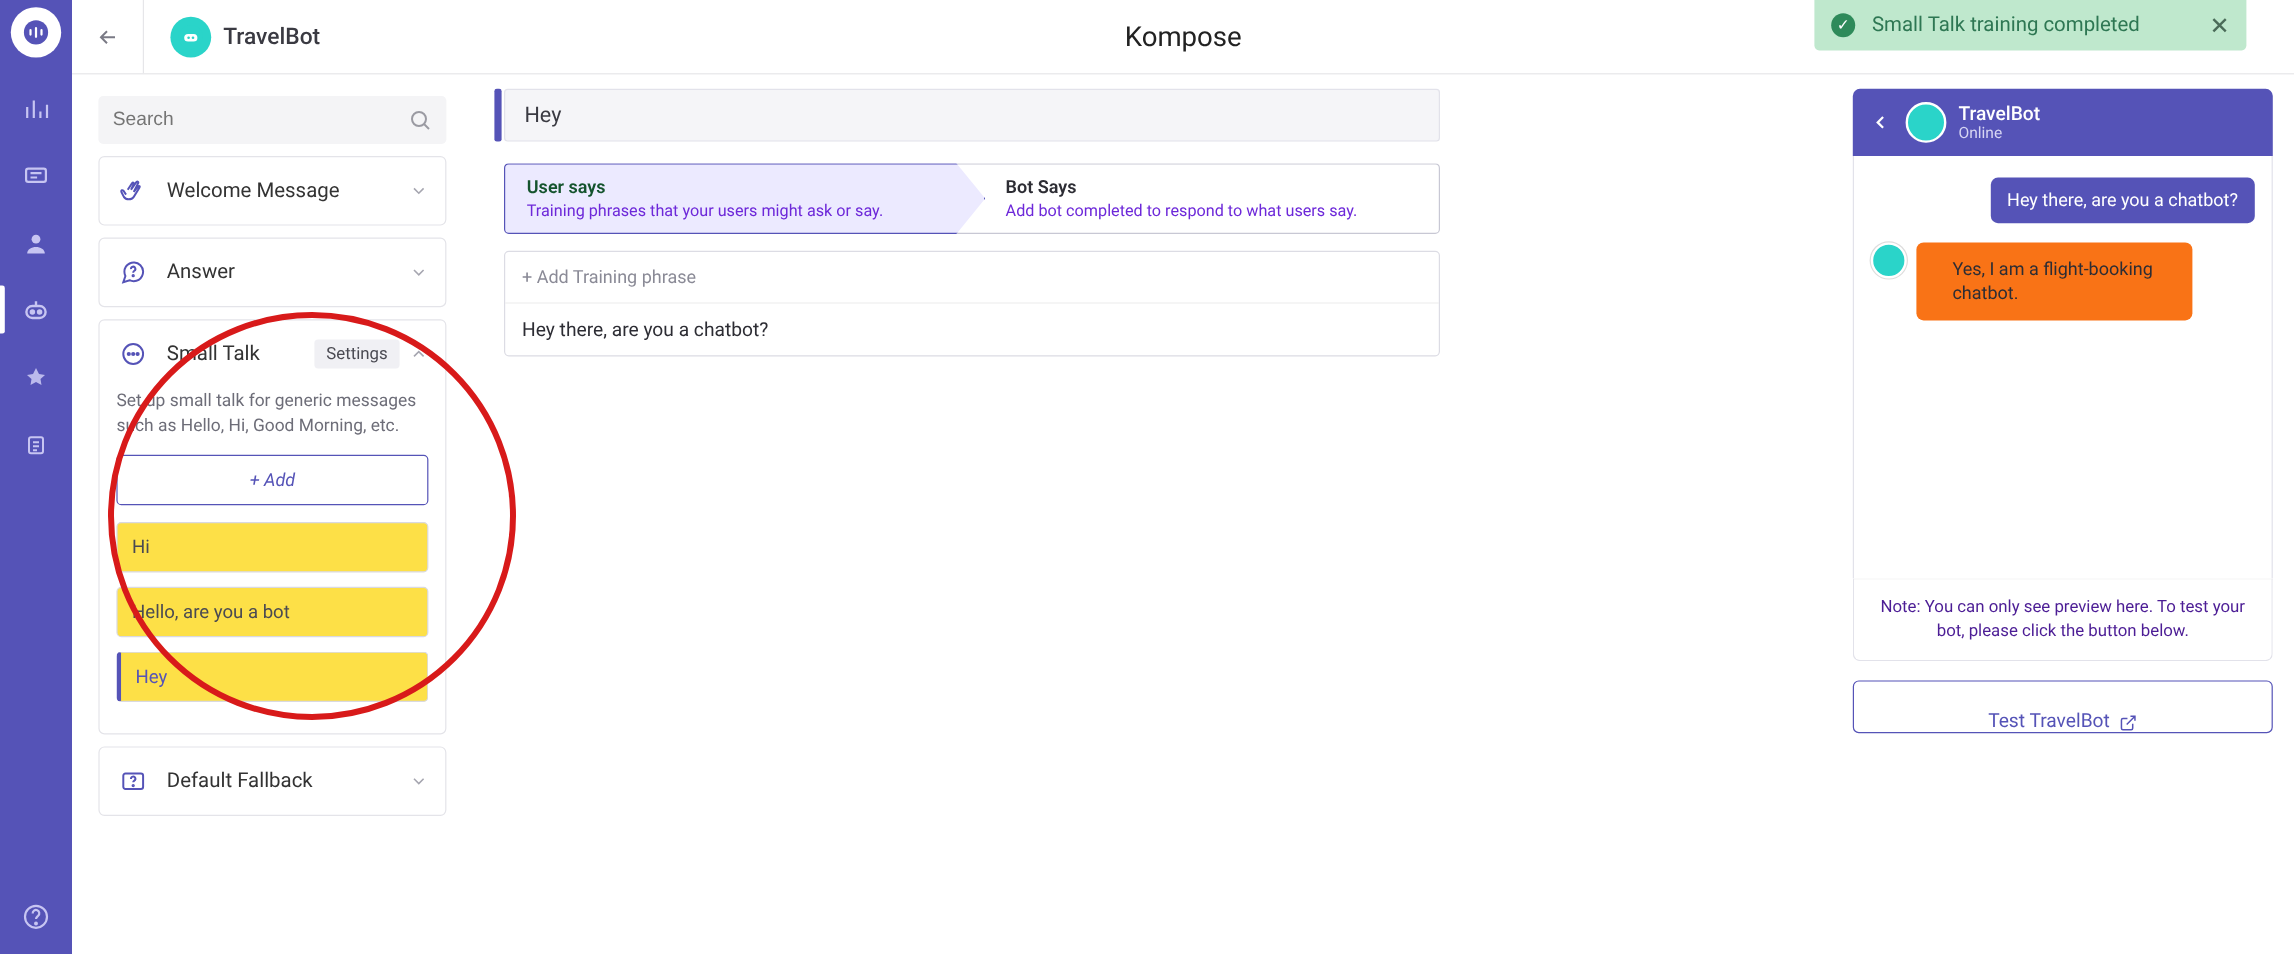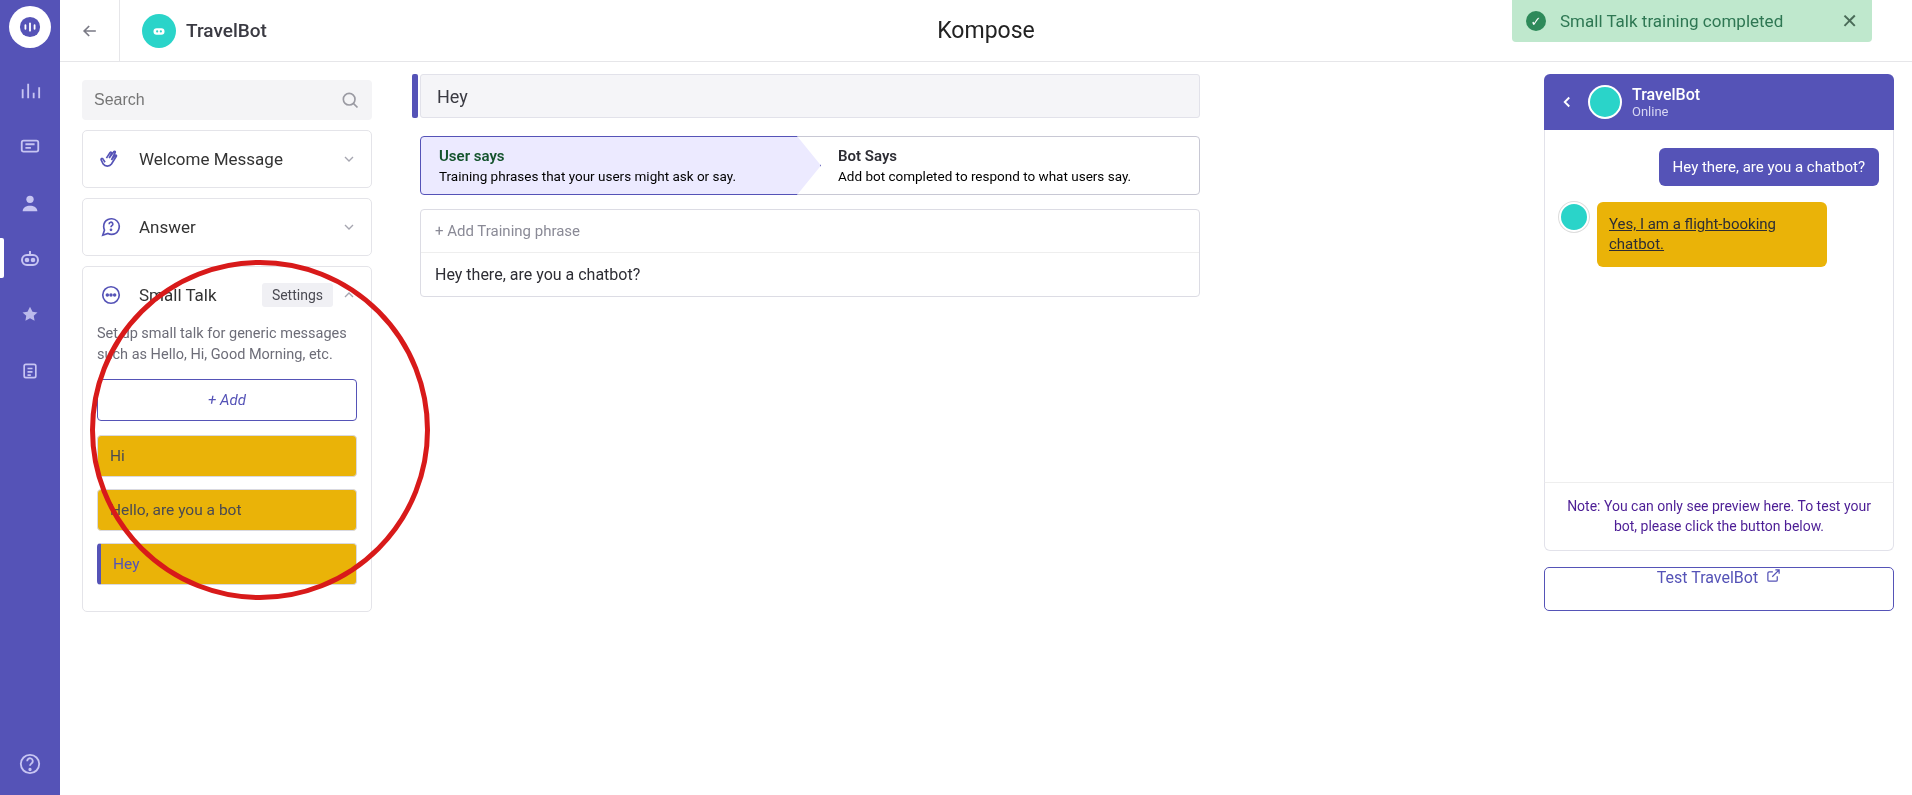--- a/index.html
+++ b/index.html
@@ -200,21 +200,21 @@
   width:100%;
   height:42px;
   border:1px solid #d9d9e0;
   border-radius:4px;
   display:flex;
   align-items:center;
   padding:0 12px;
   font-size:15.5px;
   color:#4a4a52;
   margin-bottom:12px;
-  background:#eab308;
+  background:#fde047;
 }
 .talk-item.selected {
   border-left:4px solid #5553b7;
   color:#5553b7;
 }
 
 
 .red-circle {
   position:absolute;
   left:90px;
@@ -276,21 +276,21 @@
 .step.second {
   border-top-right-radius:4px;
   border-bottom-right-radius:4px;
   margin-left:-24px;
   padding-left:40px;
   clip-path: polygon(0 0, 100% 0, 100% 100%, 0 100%, 24px 50%);
 }
 .step-title { font-size:15px; font-weight:600; }
 .step.first .step-title { color:#14532d; }
 .step.second .step-title { color:#2d2d34; }
-.step-desc { font-size:13.5px; color:#000000; margin-top:3px; }
+.step-desc { font-size:13.5px; color:#6d28d9; margin-top:3px; }
 
 .phrase-box {
   border:1px solid #dcdce4;
   border-radius:4px;
   background:#fff;
 }
 .add-phrase {
   color:#8a8a96;
   font-size:15px;
   padding:12px 14px;
@@ -349,28 +349,27 @@
 .msg-left-wrap { clear:both; display:flex; align-items:flex-start; }
 .msg-left-avatar {
   width:30px;height:30px;border-radius:50%;
   background:#2ad4c9;
   margin-right:8px;
   flex-shrink:0;
   border:2px solid #fff;
   box-shadow:0 0 0 1px #ddd;
 }
 .msg-left {
-  background:#eab308;
+  background:#f97316;
   color:#2d2d34;
   font-size:15px;
   border-radius:6px;
-  padding:12px 12px;
+  padding:12px 30px;
   max-width:230px;
   line-height:1.35;
-  text-decoration:underline;
 }
 
 .preview-note {
   border:1px solid #e2e2ea;
   border-top:1px solid #eee;
   border-radius:0 0 6px 6px;
   padding:14px 16px;
   font-size:14px;
   color:#4c1d95;
   text-align:center;
@@ -379,21 +378,21 @@
 
 .test-btn {
   margin-top:16px;
   width:100%;
   height:44px;
   border:1.5px solid #5553b7;
   color:#5553b7;
   background:#fff;
   border-radius:5px;
   font-size:16px;
-  display:flex;align-items:flex-start;justify-content:center;
+  display:flex;align-items:flex-end;justify-content:center;
   gap:8px;
 }
 
 svg { display:block; }
 </style>
 </head>
 <body>
 
 <div class="vnav">
   <div class="logo">
@@ -537,20 +536,37 @@
     </div>
     <div class="card-body">
       <div class="card-desc">Set up small talk for generic messages such as Hello, Hi, Good Morning, etc.</div>
       <div class="add-btn">+ Add</div>
       <div class="talk-item">Hi</div>
       <div class="talk-item">Hello, are you a bot</div>
       <div class="talk-item selected">Hey</div>
     </div>
   </div>
 
+  <div class="card">
+    <div class="card-head">
+      <span class="ic">
+        <svg width="22" height="22" viewBox="0 0 24 24" fill="none" stroke="currentColor" stroke-width="1.8">
+            <rect x="3" y="5" width="18" height="14" rx="2"></rect>
+            <path d="M10 10a2 2 0 113 1.5c-.7.5-1 1-1 1.5"></path>
+            <circle cx="12" cy="16" r="0.6" fill="currentColor"></circle>
+          </svg>
+      </span>
+      <span class="title">Default Fallback</span>
+      <span class="chev">
+        <svg width="16" height="16" viewBox="0 0 24 24" fill="none" stroke="currentColor" stroke-width="2">
+            <path d="M6 9l6 6 6-6"></path>
+          </svg>
+      </span>
+    </div>
+  </div>
 </div>
 
 <div class="red-circle"></div>
 
 <div class="main-area">
   <div class="purple-bar"></div>
   <div class="title-bar">Hey</div>
 
   <div class="steps-row">
     <div class="step first">

